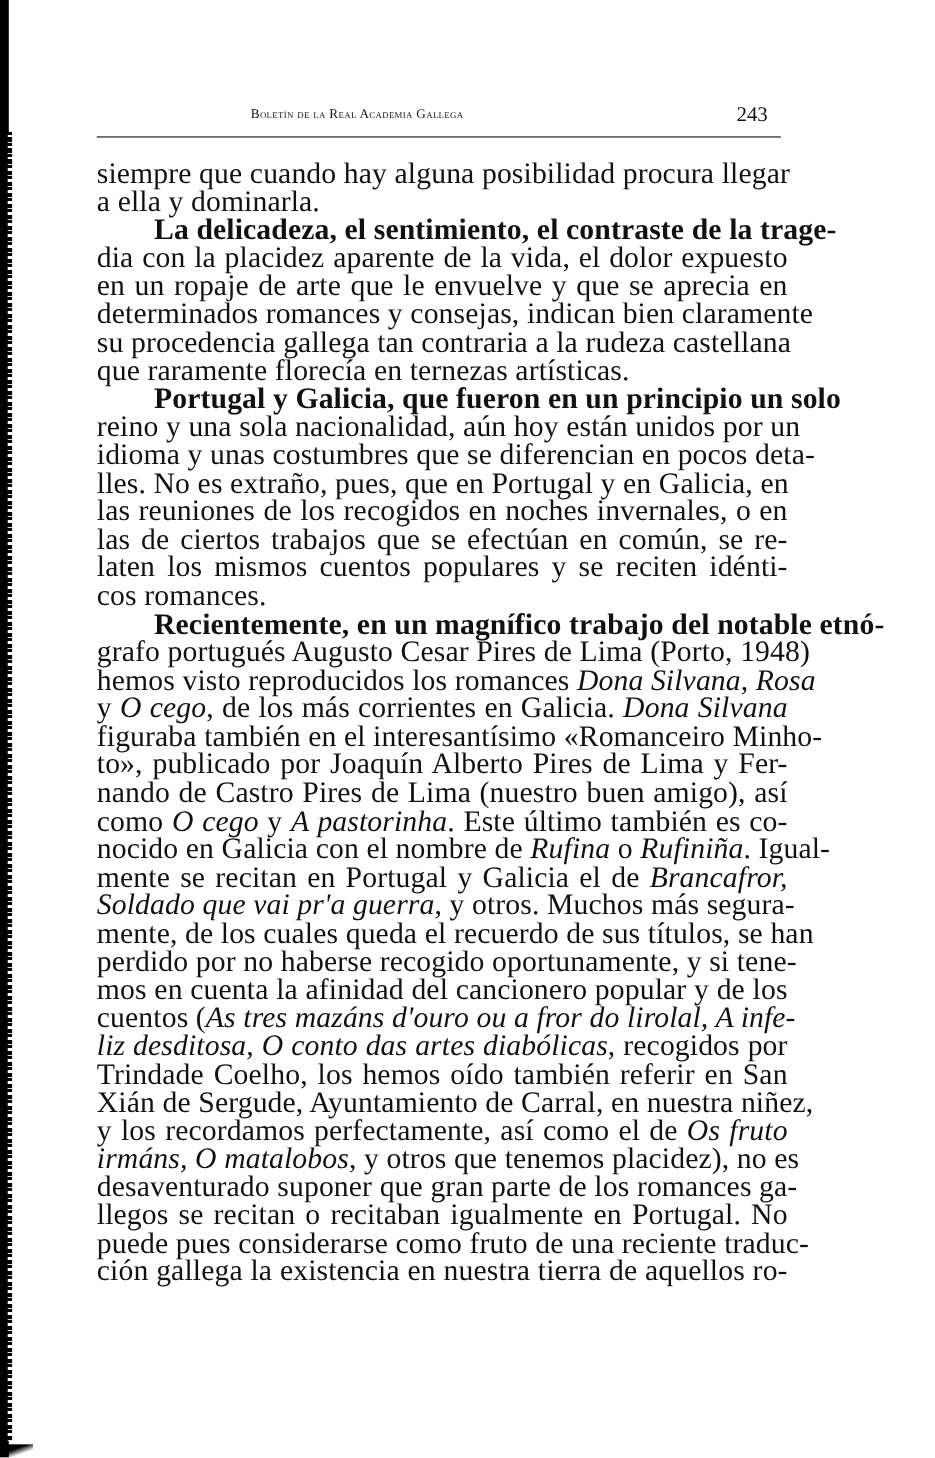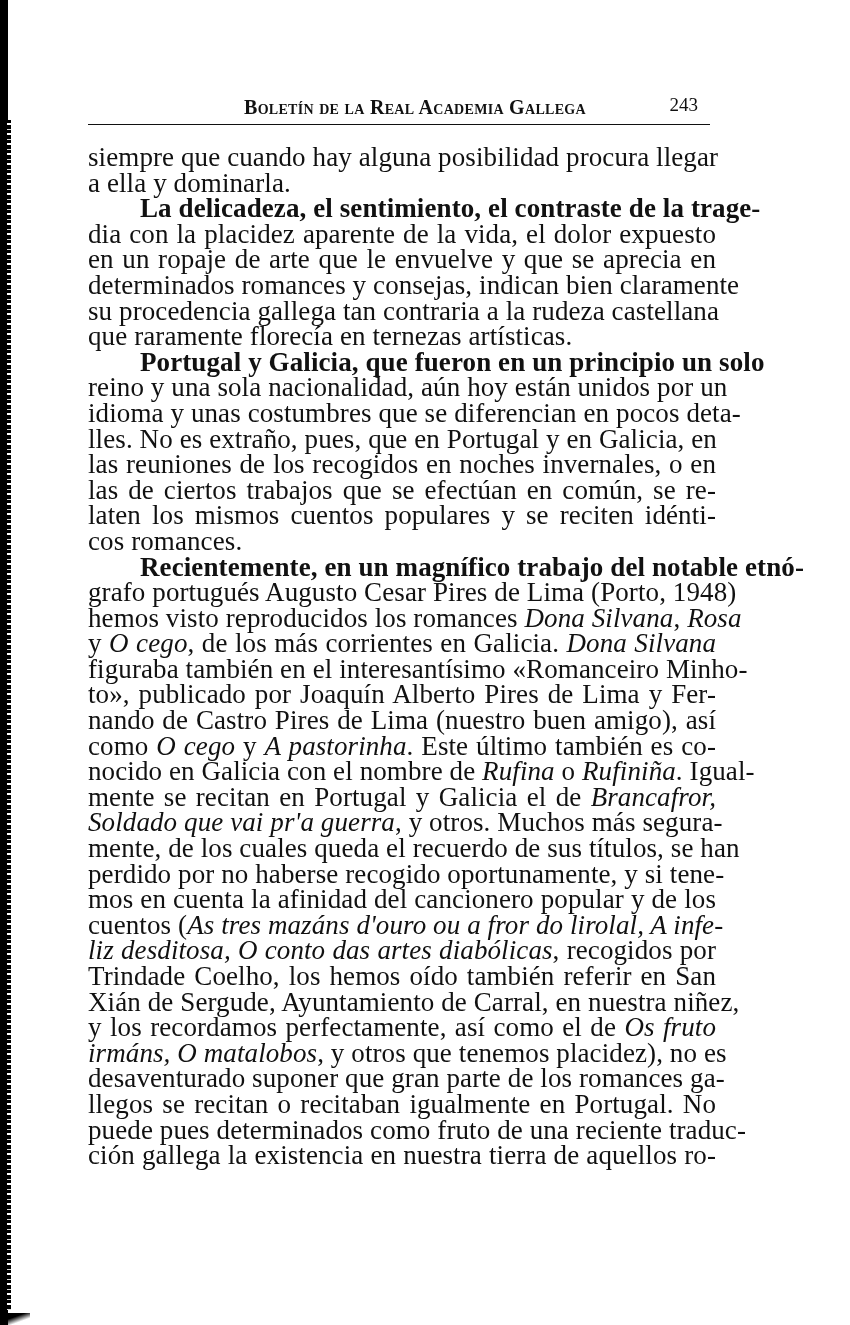--- a/index.html
+++ b/index.html
@@ -41,26 +41,26 @@
   }
   .header {
     position: absolute;
     left: 228px;
     top: 94px;
     width: 482px;
     height: 30px;
   }
   .running-title {
     position: absolute;
-    left: 16px;
+    left: 0;
     top: 2px;
-    font-size: 20px;
+    font-size: 12px;
     font-variant: small-caps;
     letter-spacing: 0.3px;
-    font-weight: bold;
+    font-weight: normal;
     white-space: nowrap;
   }
   .page-number {
     position: absolute;
     right: 12px;
     top: 0;
     font-size: 19px;
   }
   .header-rule {
     position: absolute;
@@ -140,15 +140,15 @@
     <span class="line">perdido por no haberse recogido oportunamente, y si tene-</span>
     <span class="line">mos en cuenta la afinidad del cancionero popular y de los</span>
     <span class="line"><span>cuentos (</span><i>As tres mazáns d'ouro ou a fror do lirolal, A infe-</i></span>
     <span class="line"><i>liz desditosa, O conto das artes diabólicas</i><span>, recogidos por</span></span>
     <span class="line">Trindade Coelho, los hemos oído también referir en San</span>
     <span class="line">Xián de Sergude, Ayuntamiento de Carral, en nuestra niñez,</span>
     <span class="line"><span>y los recordamos perfectamente, así como el de </span><i>Os fruto</i></span>
     <span class="line"><i>irmáns, O matalobos</i><span>, y otros que tenemos placidez), no es</span></span>
     <span class="line">desaventurado suponer que gran parte de los romances ga-</span>
     <span class="line">llegos se recitan o recitaban igualmente en Portugal. No</span>
-    <span class="line">puede pues determinados como fruto de una reciente traduc-</span>
+    <span class="line">puede pues considerarse como fruto de una reciente traduc-</span>
     <span class="line">ción gallega la existencia en nuestra tierra de aquellos ro-</span>
   </div>
 
 </body></html>

